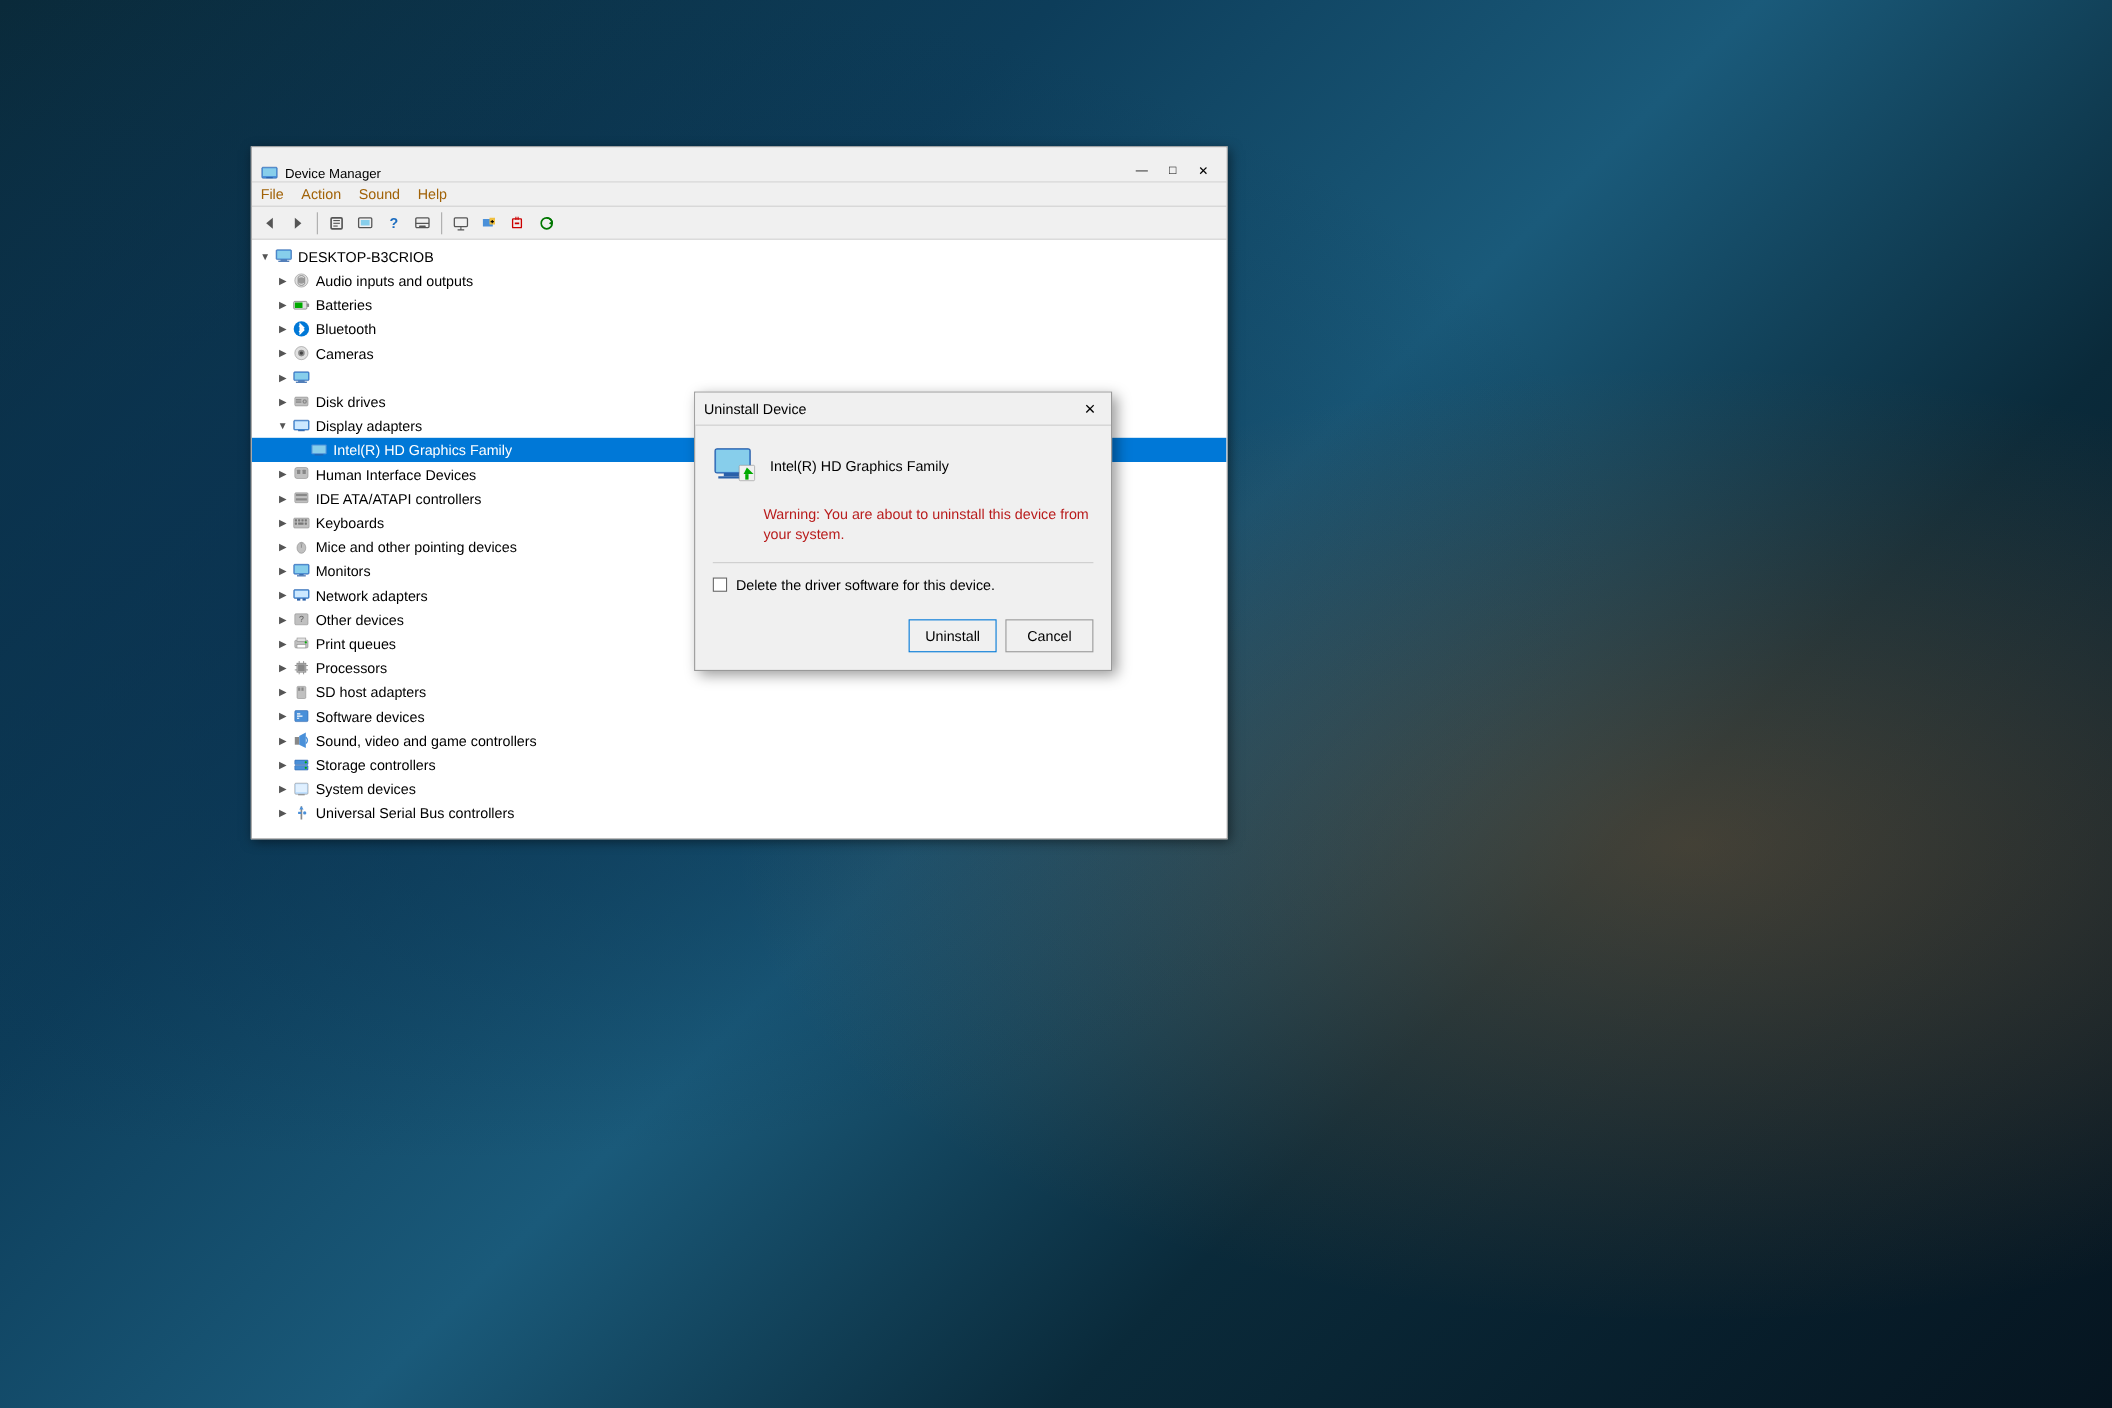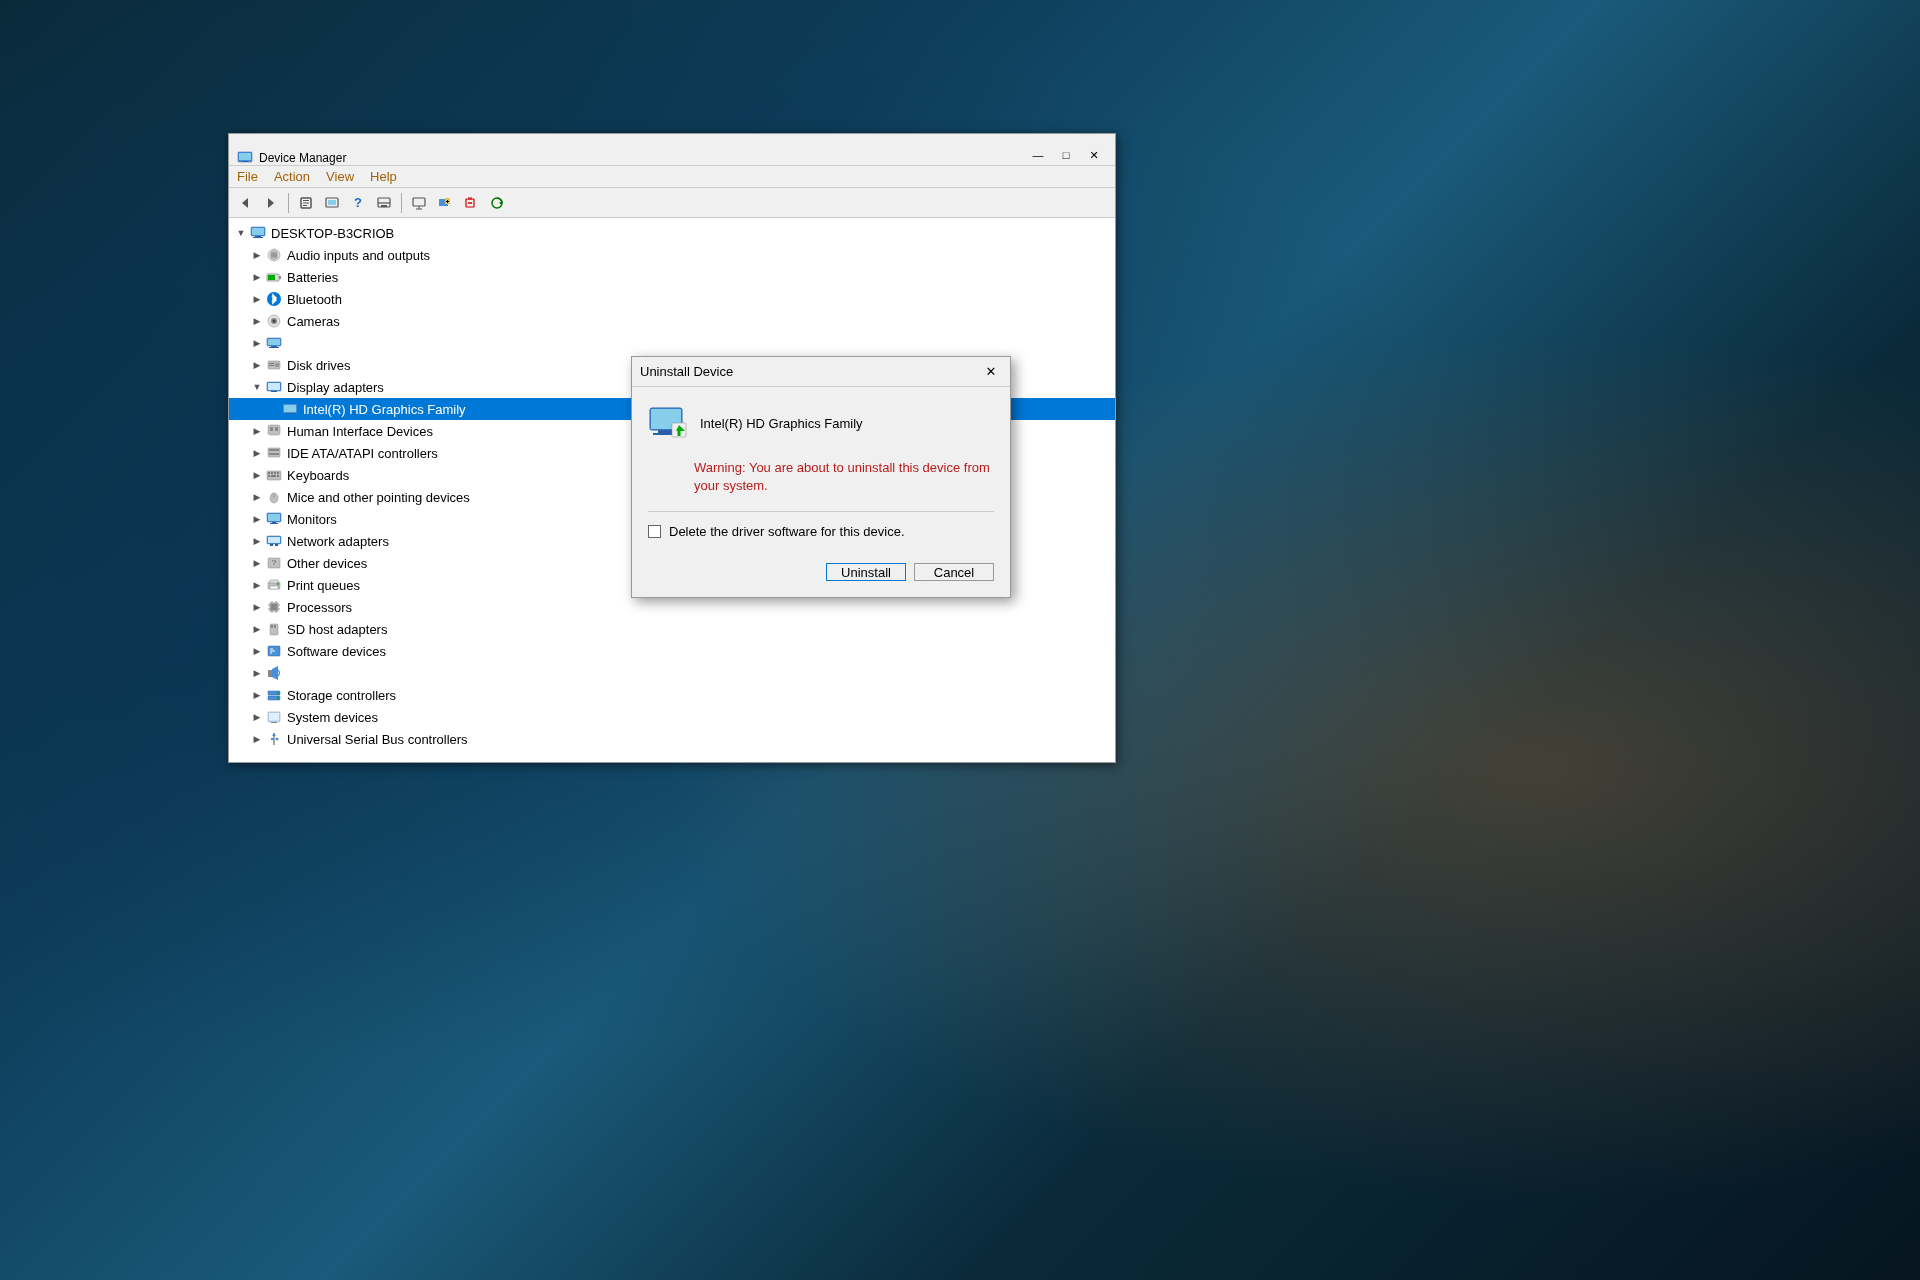--- a/index.html
+++ b/index.html
@@ -277,21 +277,21 @@
 
     .dialog-buttons {
       display: flex;
       justify-content: flex-end;
       gap: 8px;
       padding: 8px 0;
     }
 
     .dialog-btn {
       min-width: 80px;
-      height: 18px;
+      height: 30px;
       border: 1px solid #999;
       background: #f0f0f0;
       cursor: pointer;
       font-size: 13px;
       padding: 0 12px;
     }
     .dialog-btn.primary {
       border: 1px solid #0078d7;
       background: #f0f0f0;
     }
@@ -320,21 +320,21 @@
     <div class="title-bar-buttons">
       <button class="title-btn">—</button>
       <button class="title-btn">□</button>
       <button class="title-btn close">✕</button>
     </div>
   </div>
 
   <div class="menu-bar">
     <div class="menu-item">File</div>
     <div class="menu-item">Action</div>
-    <div class="menu-item">View</div>
+    <div class="menu-item">Sound</div>
     <div class="menu-item">Help</div>
   </div>
 
   <div class="toolbar">
     <button class="toolbar-btn">
       <svg width="14" height="14" viewBox="0 0 14 14">
           <polygon points="10,2 4,7 10,12" fill="#555"></polygon>
         </svg>
     </button>
     <button class="toolbar-btn">
@@ -660,20 +660,21 @@
 
       <div class="tree-item indent-1">
         <span class="expander">▶</span>
         <span class="item-icon">
           <svg width="16" height="16" viewBox="0 0 16 16">
             <rect x="2" y="5" width="4" height="7" fill="#888"></rect>
             <polygon points="6,4 12,1 12,15 6,12" fill="#4a90d9"></polygon>
             <path d="M12,5 Q15,8 12,11" fill="none" stroke="#4a90d9" stroke-width="1.2"></path>
           </svg>
         </span>
+        <span class="item-label">Sound, video and game controllers</span>
       </div>
 
       <div class="tree-item indent-1">
         <span class="expander">▶</span>
         <span class="item-icon">
           <svg width="16" height="16" viewBox="0 0 16 16">
             <rect x="2" y="4" width="12" height="4" rx="0.5" fill="#4a90d9" stroke="#2a60a9" stroke-width="0.5"></rect>
             <rect x="2" y="9" width="12" height="4" rx="0.5" fill="#4a90d9" stroke="#2a60a9" stroke-width="0.5"></rect>
             <circle cx="12" cy="6" r="1" fill="#00aa00"></circle>
             <circle cx="12" cy="11" r="1" fill="#00aa00"></circle>

